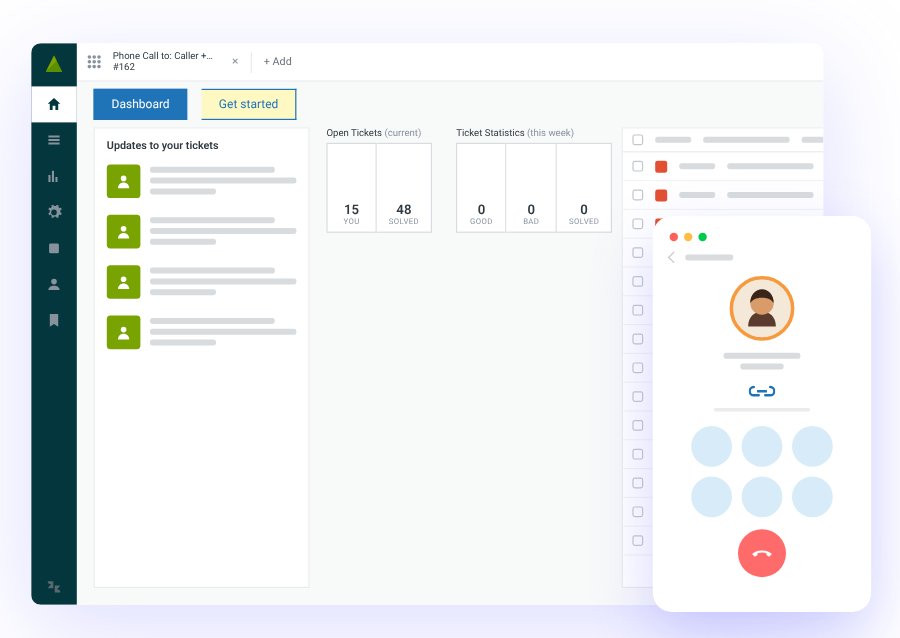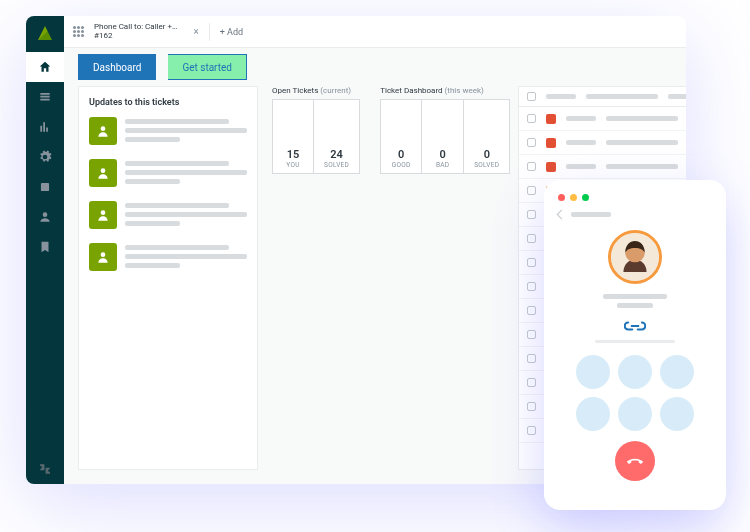--- a/index.html
+++ b/index.html
@@ -1,17 +1,17 @@
 <!DOCTYPE html>
 <html><head>
 <meta charset="utf-8">
 <style>
   * { box-sizing: border-box; margin: 0; padding: 0; font-family: -apple-system, BlinkMacSystemFont, "Segoe UI", Roboto, sans-serif; }
   body { background: #fff; width: 750px; height: 532px; position: relative; overflow: hidden; }
-  .stage { position: absolute; left: 26px; top: 16px; width: 660px; height: 468px; border-radius: 8px; background: #fff; filter: drop-shadow(0 20px 40px rgba(120,120,255,.25)); display: flex; overflow: hidden; }
+  .stage { position: absolute; left: 26px; top: 36px; width: 660px; height: 468px; border-radius: 8px; background: #fff; filter: drop-shadow(0 20px 40px rgba(120,120,255,.25)); display: flex; overflow: hidden; }
 
   
   .sidebar { width: 38px; background: #03363d; display: flex; flex-direction: column; align-items: center; padding-top: 10px; position: relative; }
   .side-logo { width: 14px; height: 14px; margin-bottom: 12px; background: linear-gradient(135deg,#78a300 50%,#5b8f00 50%); clip-path: polygon(0 100%,50% 0,100% 100%); }
   .side-icon { width: 38px; height: 30px; display: flex; align-items: center; justify-content: center; color: #87929d; }
   .side-icon.active { background: #fff; color: #03363d; }
   .side-icon svg { width: 14px; height: 14px; fill: currentColor; }
   .side-foot { margin-top: auto; width: 38px; height: 30px; display:flex;align-items:center;justify-content:center;color:#5a6970;}
   .side-foot svg{width:14px;height:14px;fill:currentColor;}
 
@@ -31,21 +31,21 @@
   .pill{width:18px;height:16px;border-radius:4px;background:#87929d;display:flex;align-items:center;justify-content:center;}
   .pill svg{width:10px;height:10px;fill:#fff;}
   .sq-icon{width:14px;height:14px;color:#87929d;}
   .sq-icon svg{width:14px;height:14px;fill:currentColor;}
   .avatar-top{width:18px;height:18px;border-radius:50%;background:#e9ebed;}
 
   
   .subtabs{height:38px;display:flex;align-items:center;padding:0 14px;gap:12px;}
   .subtab{height:26px;padding:0 14px;font-size:10px;display:flex;align-items:center;border:1px solid #1f73b7;}
   .subtab.primary{background:#1f73b7;color:#fff;}
-  .subtab.secondary{background:#86efac;color:#1f73b7;border-left:none;}
+  .subtab.secondary{background:#fef9c3;color:#1f73b7;border-left:none;}
 
   
   .content{flex:1;display:flex;padding:0 14px 14px;gap:14px;overflow:hidden;}
 
   
   .updates{width:180px;background:#fff;border:1px solid #e9ebed;padding:10px;}
   .updates h3{font-size:9px;font-weight:600;color:#2f3941;margin-bottom:10px;}
   .card{display:flex;gap:8px;margin-bottom:14px;}
   .card-icon{width:28px;height:28px;border-radius:3px;background:#78a300;display:flex;align-items:center;justify-content:center;flex-shrink:0;}
   .card-icon svg{width:14px;height:14px;fill:#fff;}
@@ -205,21 +205,21 @@
     </div>
 
     <div class="subtabs">
       <div class="subtab primary">Dashboard</div>
       <div class="subtab secondary">Get started</div>
     </div>
 
     <div class="content">
 
       <div class="updates">
-        <h3>Updates to this tickets</h3>
+        <h3>Updates to your tickets</h3>
         <div class="card">
           <div class="card-icon">
               <svg viewBox="0 0 24 24">
                 <circle cx="12" cy="8" r="4"></circle>
                 <path d="M4 22c0-5 4-8 8-8s8 3 8 8z"></path>
               </svg>
             </div>
           <div class="card-lines">
               <div class="skl w80"></div>
               <div class="skl w95"></div>
@@ -271,27 +271,27 @@
 
         <div class="stats">
           <div class="stat-group">
             <div class="stat-label"><span>Open Tickets</span> <span class="muted">(current)</span></div>
             <div class="stat-boxes">
               <div class="stat-box">
                   <div class="num">15</div>
                   <div class="cap">YOU</div>
                 </div>
               <div class="stat-box">
-                  <div class="num">24</div>
+                  <div class="num">48</div>
                   <div class="cap">SOLVED</div>
                 </div>
             </div>
           </div>
           <div class="stat-group">
-            <div class="stat-label"><span>Ticket Dashboard</span> <span class="muted">(this week)</span></div>
+            <div class="stat-label"><span>Ticket Statistics</span> <span class="muted">(this week)</span></div>
             <div class="stat-boxes">
               <div class="stat-box">
                   <div class="num">0</div>
                   <div class="cap">GOOD</div>
                 </div>
               <div class="stat-box">
                   <div class="num">0</div>
                   <div class="cap">BAD</div>
                 </div>
               <div class="stat-box">

